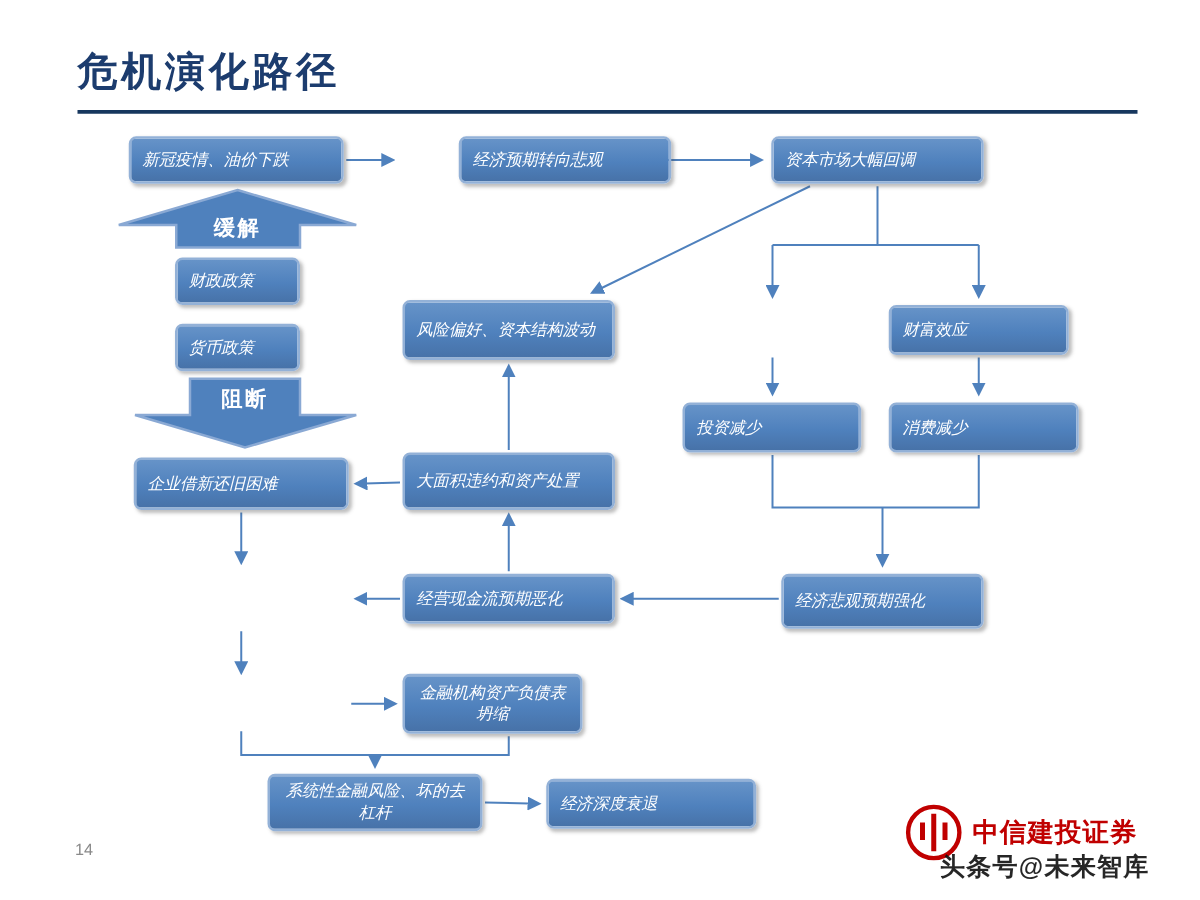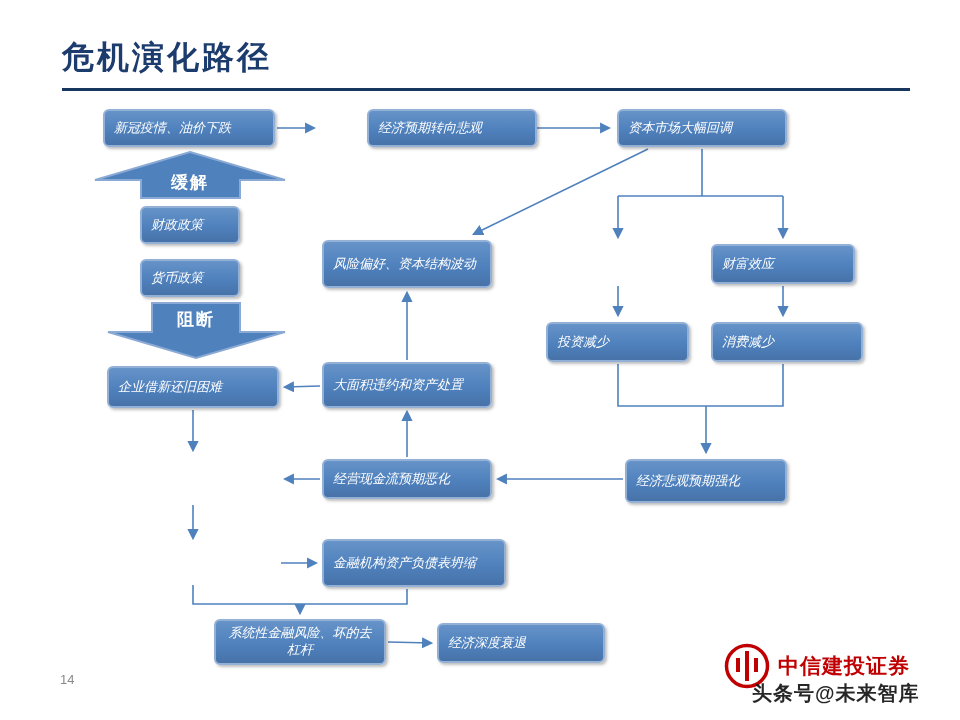--- a/index.html
+++ b/index.html
@@ -99,21 +99,21 @@
   </div>
   <div class="node" style="left:322px;top:362px;width:170px;height:46px;">
     <span>大面积违约和资产处置</span>
   </div>
   <div class="node" style="left:322px;top:459px;width:170px;height:40px;">
     <span>经营现金流预期恶化</span>
   </div>
   <div class="node" style="left:625px;top:459px;width:162px;height:44px;">
     <span>经济悲观预期强化</span>
   </div>
-  <div class="node" style="left:322px;top:539px;width:184px;height:48px;">
+  <div class="node" style="left:322px;top:539px;width:144px;height:48px;">
     <span>金融机构资产负债表坍缩</span>
   </div>
   <div class="node" style="left:214px;top:619px;width:172px;height:46px;">
     <span>系统性金融风险、坏的去杠杆</span>
   </div>
   <div class="node" style="left:437px;top:623px;width:168px;height:40px;">
     <span>经济深度衰退</span>
   </div>
 
   <div class="page-number">14</div>

